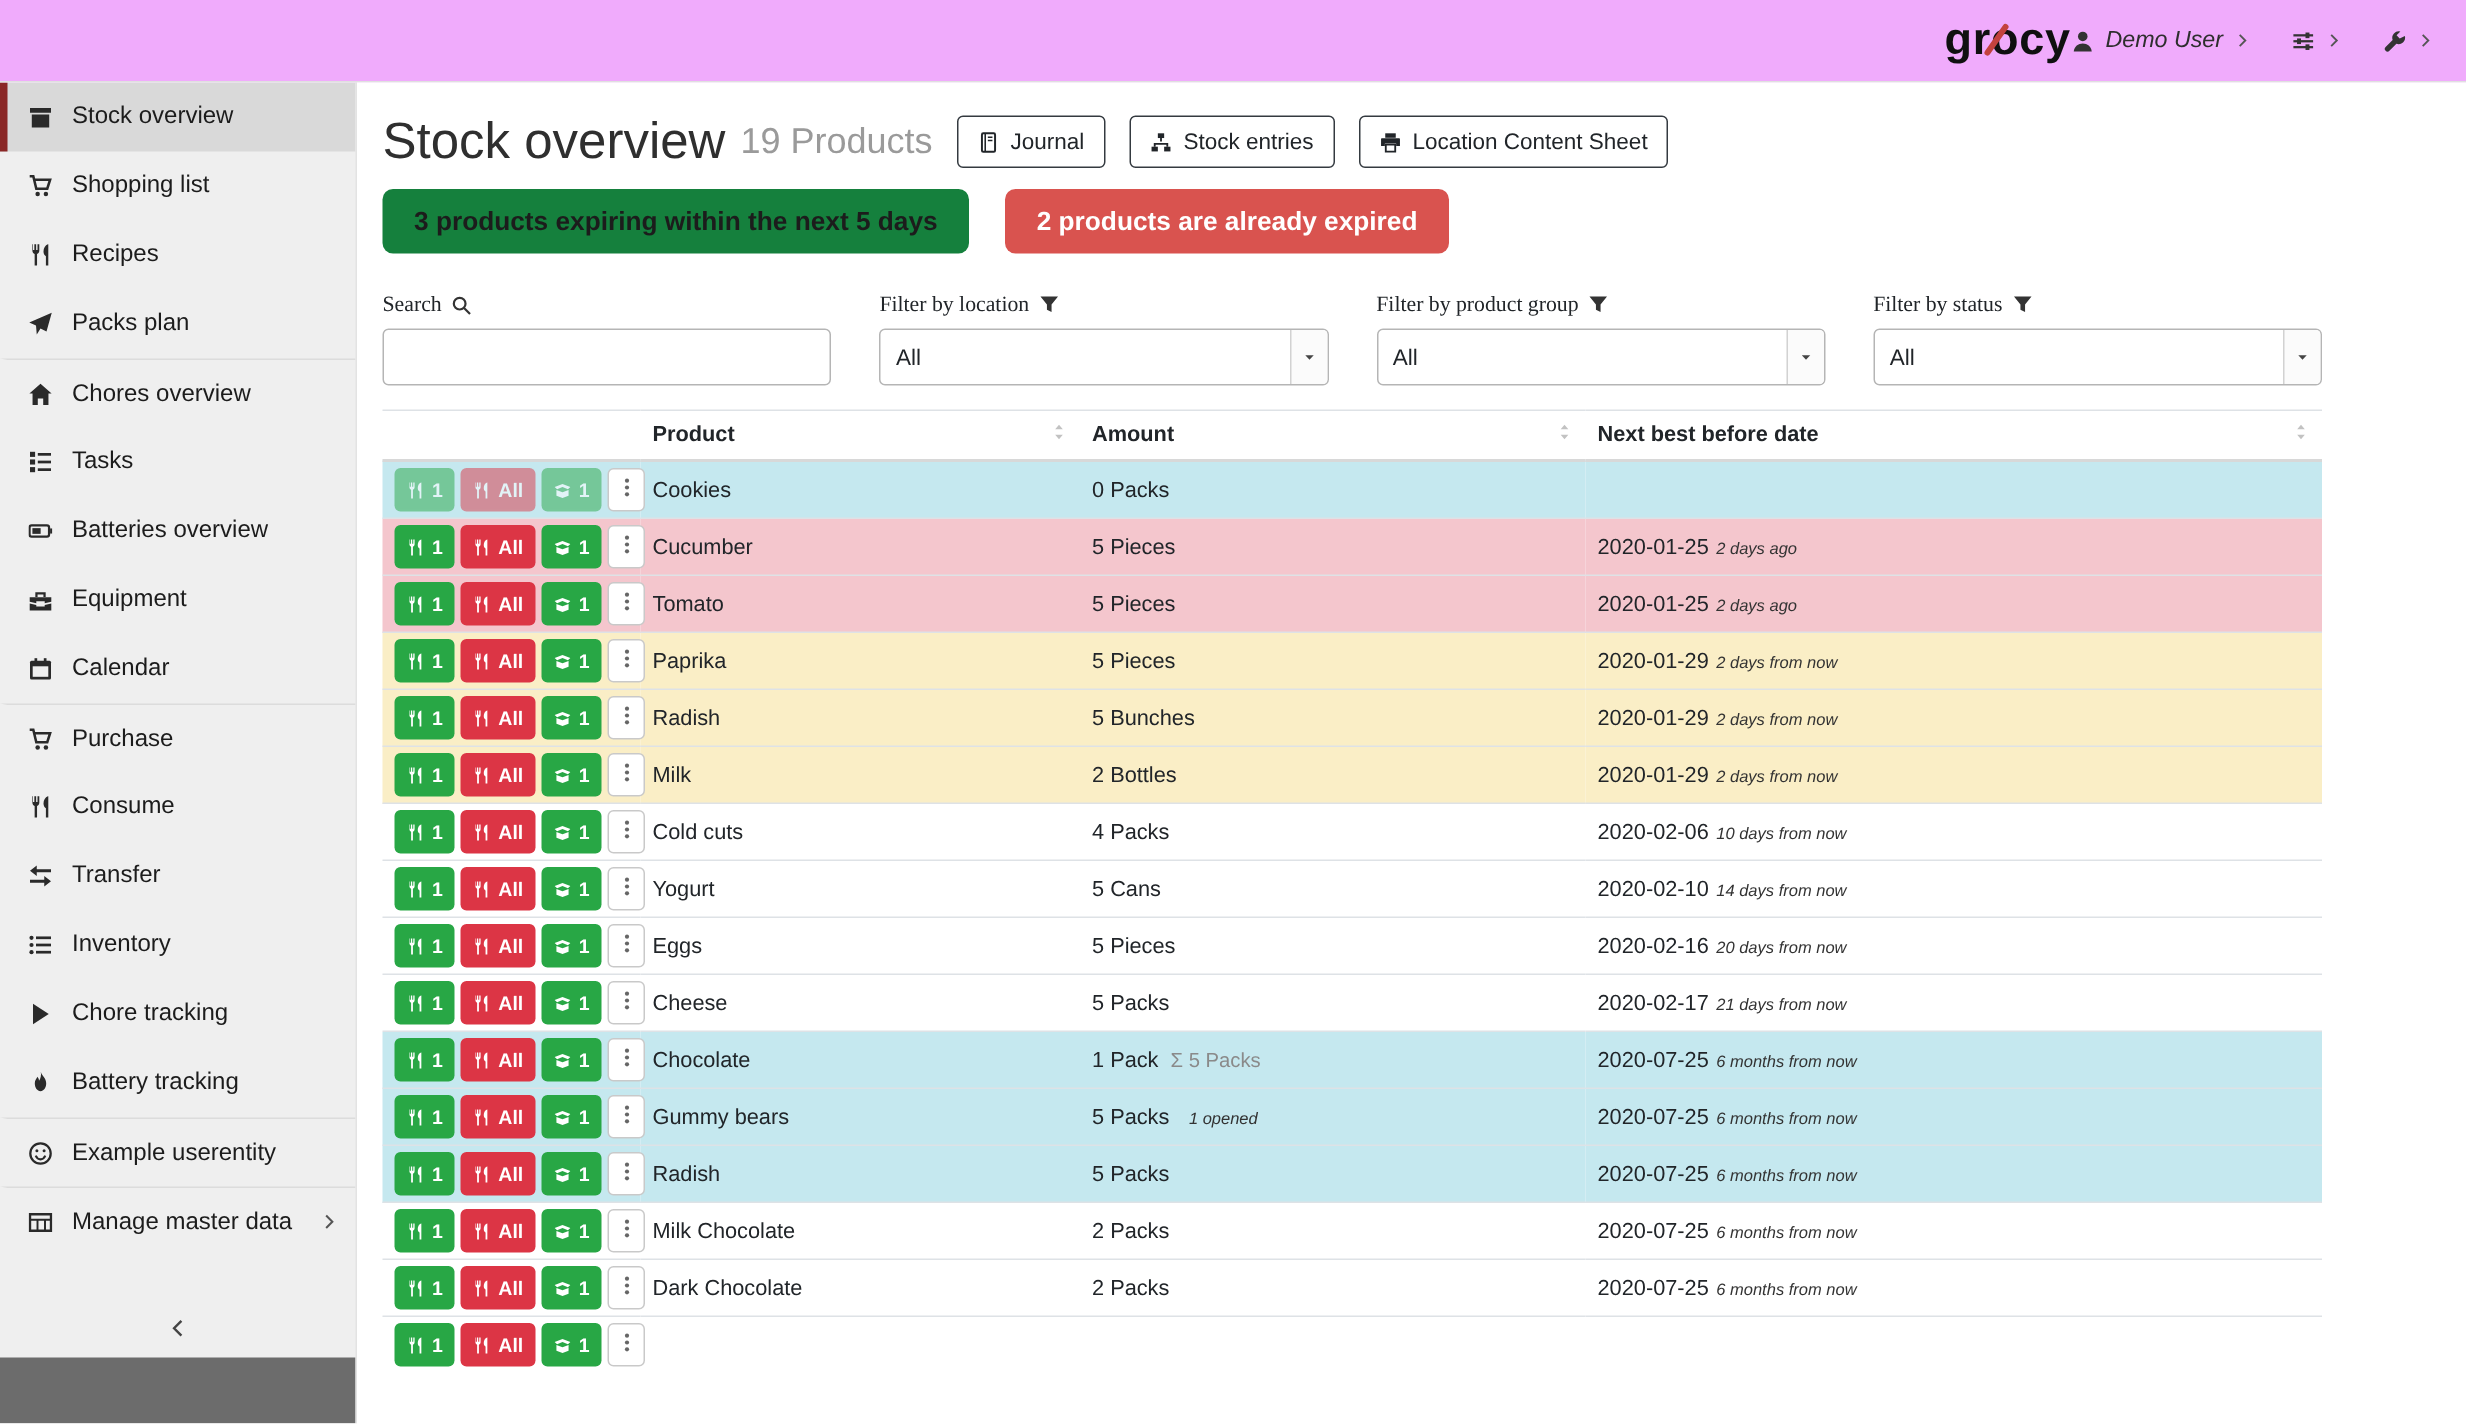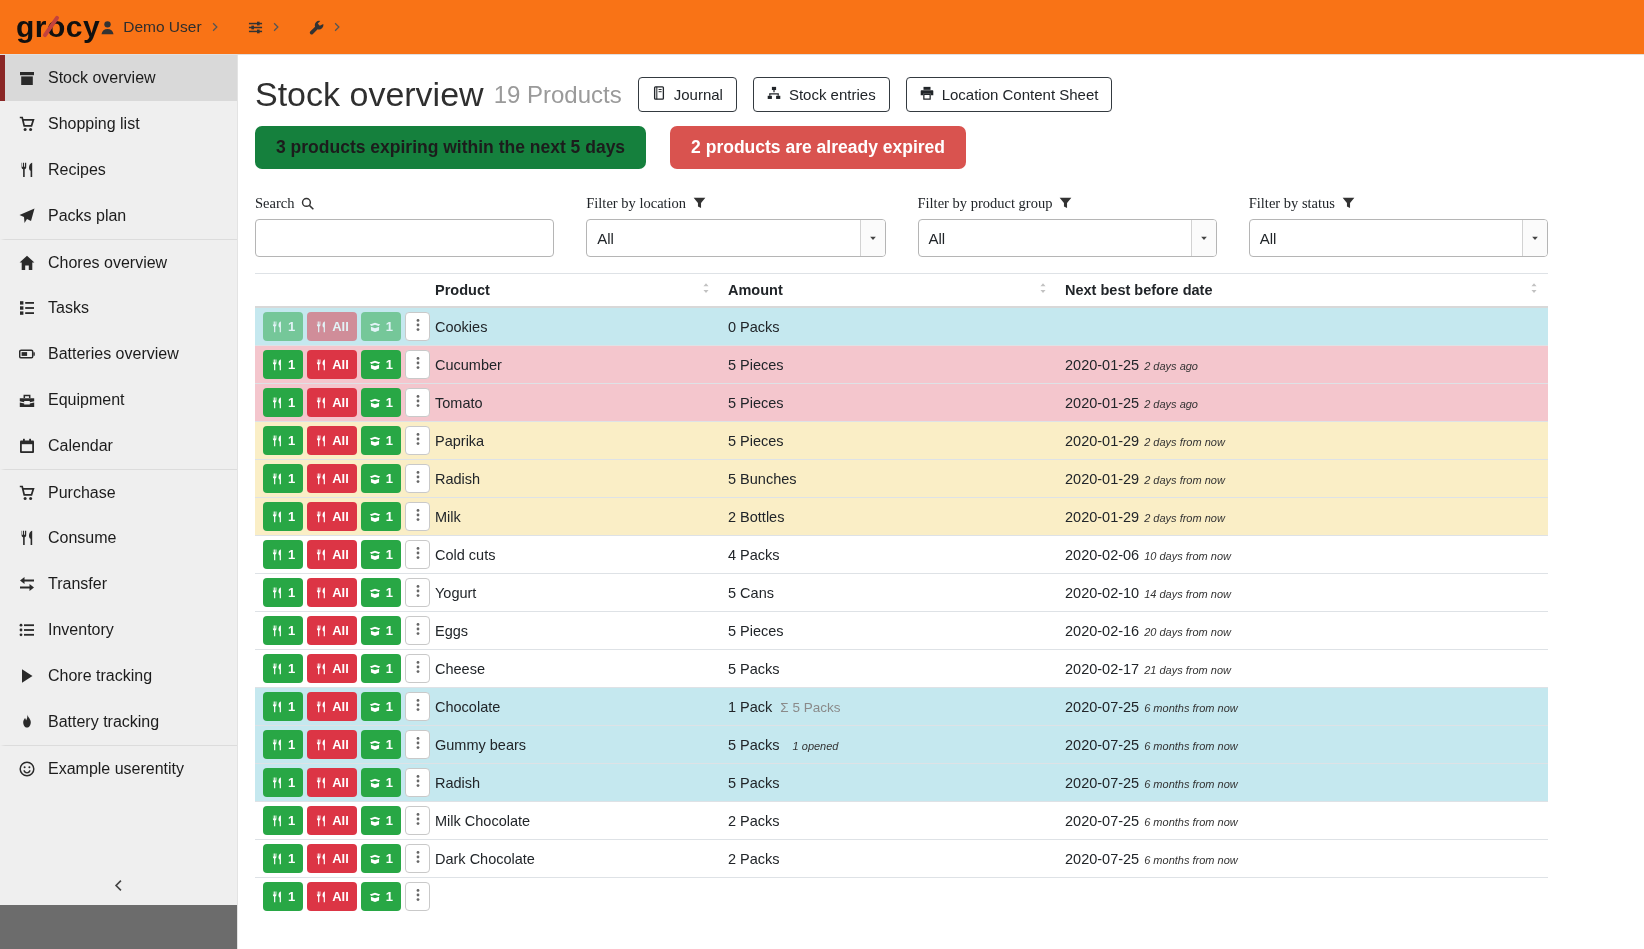--- a/index.html
+++ b/index.html
@@ -1,27 +1,27 @@
 <!DOCTYPE html>
 <html><head>
 <meta charset="utf-8">
 <style>
   * { box-sizing: border-box; }
   html,body { margin:0; padding:0; width:1644px; height:949px; overflow:hidden;
     font-family:"Liberation Sans","DejaVu Sans",sans-serif; color:#212529; background:#fff; }
   .app { display:grid; width:1644px; height:949px; grid-template-columns:238px 1fr; grid-template-rows:55px 1fr; }
 
   
-  header { grid-column:1/3; background:#f97316; border-bottom:1px solid #e0e0e0;
-    display:flex; align-items:center; justify-content:flex-start; padding:0 22px 0 16px; }
+  header { grid-column:1/3; background:#f0abfc; border-bottom:1px solid #e0e0e0;
+    display:flex; align-items:center; justify-content:flex-end; padding:0 22px 0 16px; }
   .logo { position:relative; font-size:30px; font-weight:800; letter-spacing:.5px; color:#101010; cursor:pointer; }
   .logo::after { content:""; position:absolute; left:33px; top:4px; width:4px; height:25px;
     background:#c3423e; transform:rotate(35deg); border-radius:2px; }
   .header-right { display:flex; align-items:center; gap:28px; font-size:15.5px; color:#2e2e2e; }
-  .hdr-item { display:flex; align-items:center; gap:8px; cursor:pointer; }
+  .hdr-item { display:flex; align-items:center; gap:8px; cursor:pointer;font-style:italic; }
   .hdr-item .icn { display:flex; font-size:15px; color:#333; }
   .hdr-item .chev { display:flex; font-size:10px; color:#555; }
 
   
   aside { background:#efefef; display:flex; flex-direction:column; overflow:hidden; border-right:1px solid #e3e3e3; }
   .nav-item { display:flex; align-items:center; gap:11px; height:46px; flex:0 0 46px;
     padding:0 12px 0 12px; font-size:16px; color:#1c1c1c; border-left:5px solid transparent; cursor:pointer; }
   .nav-item.active { background:#d9d9d9; border-left-color:#8a2726; }
   .nav-item.divider { border-top:1px solid #dcdcdc; }
   .nav-item .icon { width:20px; display:flex; justify-content:center; font-size:16px; color:#2a2a2a; }
@@ -29,21 +29,21 @@
   .side-spacer { flex:1 1 auto; }
   .collapse-btn { flex:0 0 36px; display:flex; align-items:center; justify-content:center;
     color:#444; font-size:13px; cursor:pointer; }
   .sidebar-footer { flex:0 0 44px; background:#6c6c6c; }
 
   
   main { background:#fff; padding:16px 96px 0 17px; overflow:hidden; }
   .page-head { display:flex; align-items:center; flex-wrap:nowrap; gap:16px; margin:4px 0 12px; }
   .page-title { font-size:34px; font-weight:500; color:#2f2f2f; white-space:nowrap; }
   .page-count { font-size:24px; font-weight:400; color:#9a9a9a; white-space:nowrap; margin-left:-6px; }
-  .tool-btn { display:inline-flex; align-items:flex-start; gap:8px; border:1px solid #343a40; border-radius:4px;
+  .tool-btn { display:inline-flex; align-items:center; gap:8px; border:1px solid #343a40; border-radius:4px;
     background:#fff; padding:8px 13px; font-size:15px; color:#212529; cursor:pointer; white-space:nowrap; }
   .tool-btn .icn { display:flex; font-size:14px; }
 
   .pills { display:flex; gap:24px; margin:4px 0 26px; }
   .pill { border-radius:7px; padding:11px 21px; font-size:17.5px; font-weight:600; cursor:pointer; white-space:nowrap; }
   .pill.warning { background:#15803d; color:#1c1c1c; }
   .pill.danger  { background:#d9534f; color:#fff; }
   .pill.info    { background:#1ba7b6; color:#fff; }
 
   .filters { display:grid; grid-template-columns:1fr 1fr 1fr 1fr; gap:32px; }
@@ -304,20 +304,34 @@
             <svg viewBox="0 0 16 16" width="1em" height="1em" fill="currentColor" aria-hidden="true">
               <circle cx="8" cy="8" r="6.8" fill="none" stroke="currentColor" stroke-width="1.5"></circle>
               <circle cx="5.6" cy="6.2" r="1"></circle>
               <circle cx="10.4" cy="6.2" r="1"></circle>
               <path d="M4.8 9.4c.7 1.6 1.9 2.5 3.2 2.5s2.5-.9 3.2-2.5" fill="none" stroke="currentColor" stroke-width="1.4"></path>
             </svg>
           </span>
     <span class="label">Example userentity</span>
 
   </div>
+        <div class="nav-item divider">
+    <span class="icon">
+            <svg viewBox="0 0 16 16" width="1em" height="1em" fill="currentColor" aria-hidden="true">
+              <path d="M1 2.5h14v11H1z" fill="none" stroke="currentColor" stroke-width="1.6"></path>
+              <path d="M1 6.2h14M6 6.2v7.3M11 6.2v7.3" fill="none" stroke="currentColor" stroke-width="1.3"></path>
+            </svg>
+          </span>
+    <span class="label">Manage master data</span>
+    <span class="nav-chev">
+            <svg viewBox="0 0 16 16" width="1em" height="1em" fill="currentColor" aria-hidden="true">
+              <path fill="none" stroke="currentColor" stroke-width="2" d="M5 2l6 6-6 6"></path>
+            </svg>
+          </span>
+  </div>
       </nav>
     <div class="side-spacer"></div>
     <div class="collapse-btn">
       <span><svg viewBox="0 0 16 16" width="1em" height="1em" fill="currentColor" aria-hidden="true">
             <path fill="none" stroke="currentColor" stroke-width="2" d="M11 2L5 8l6 6"></path>
           </svg></span>
     </div>
     <div class="sidebar-footer"></div>
   </aside>
 

